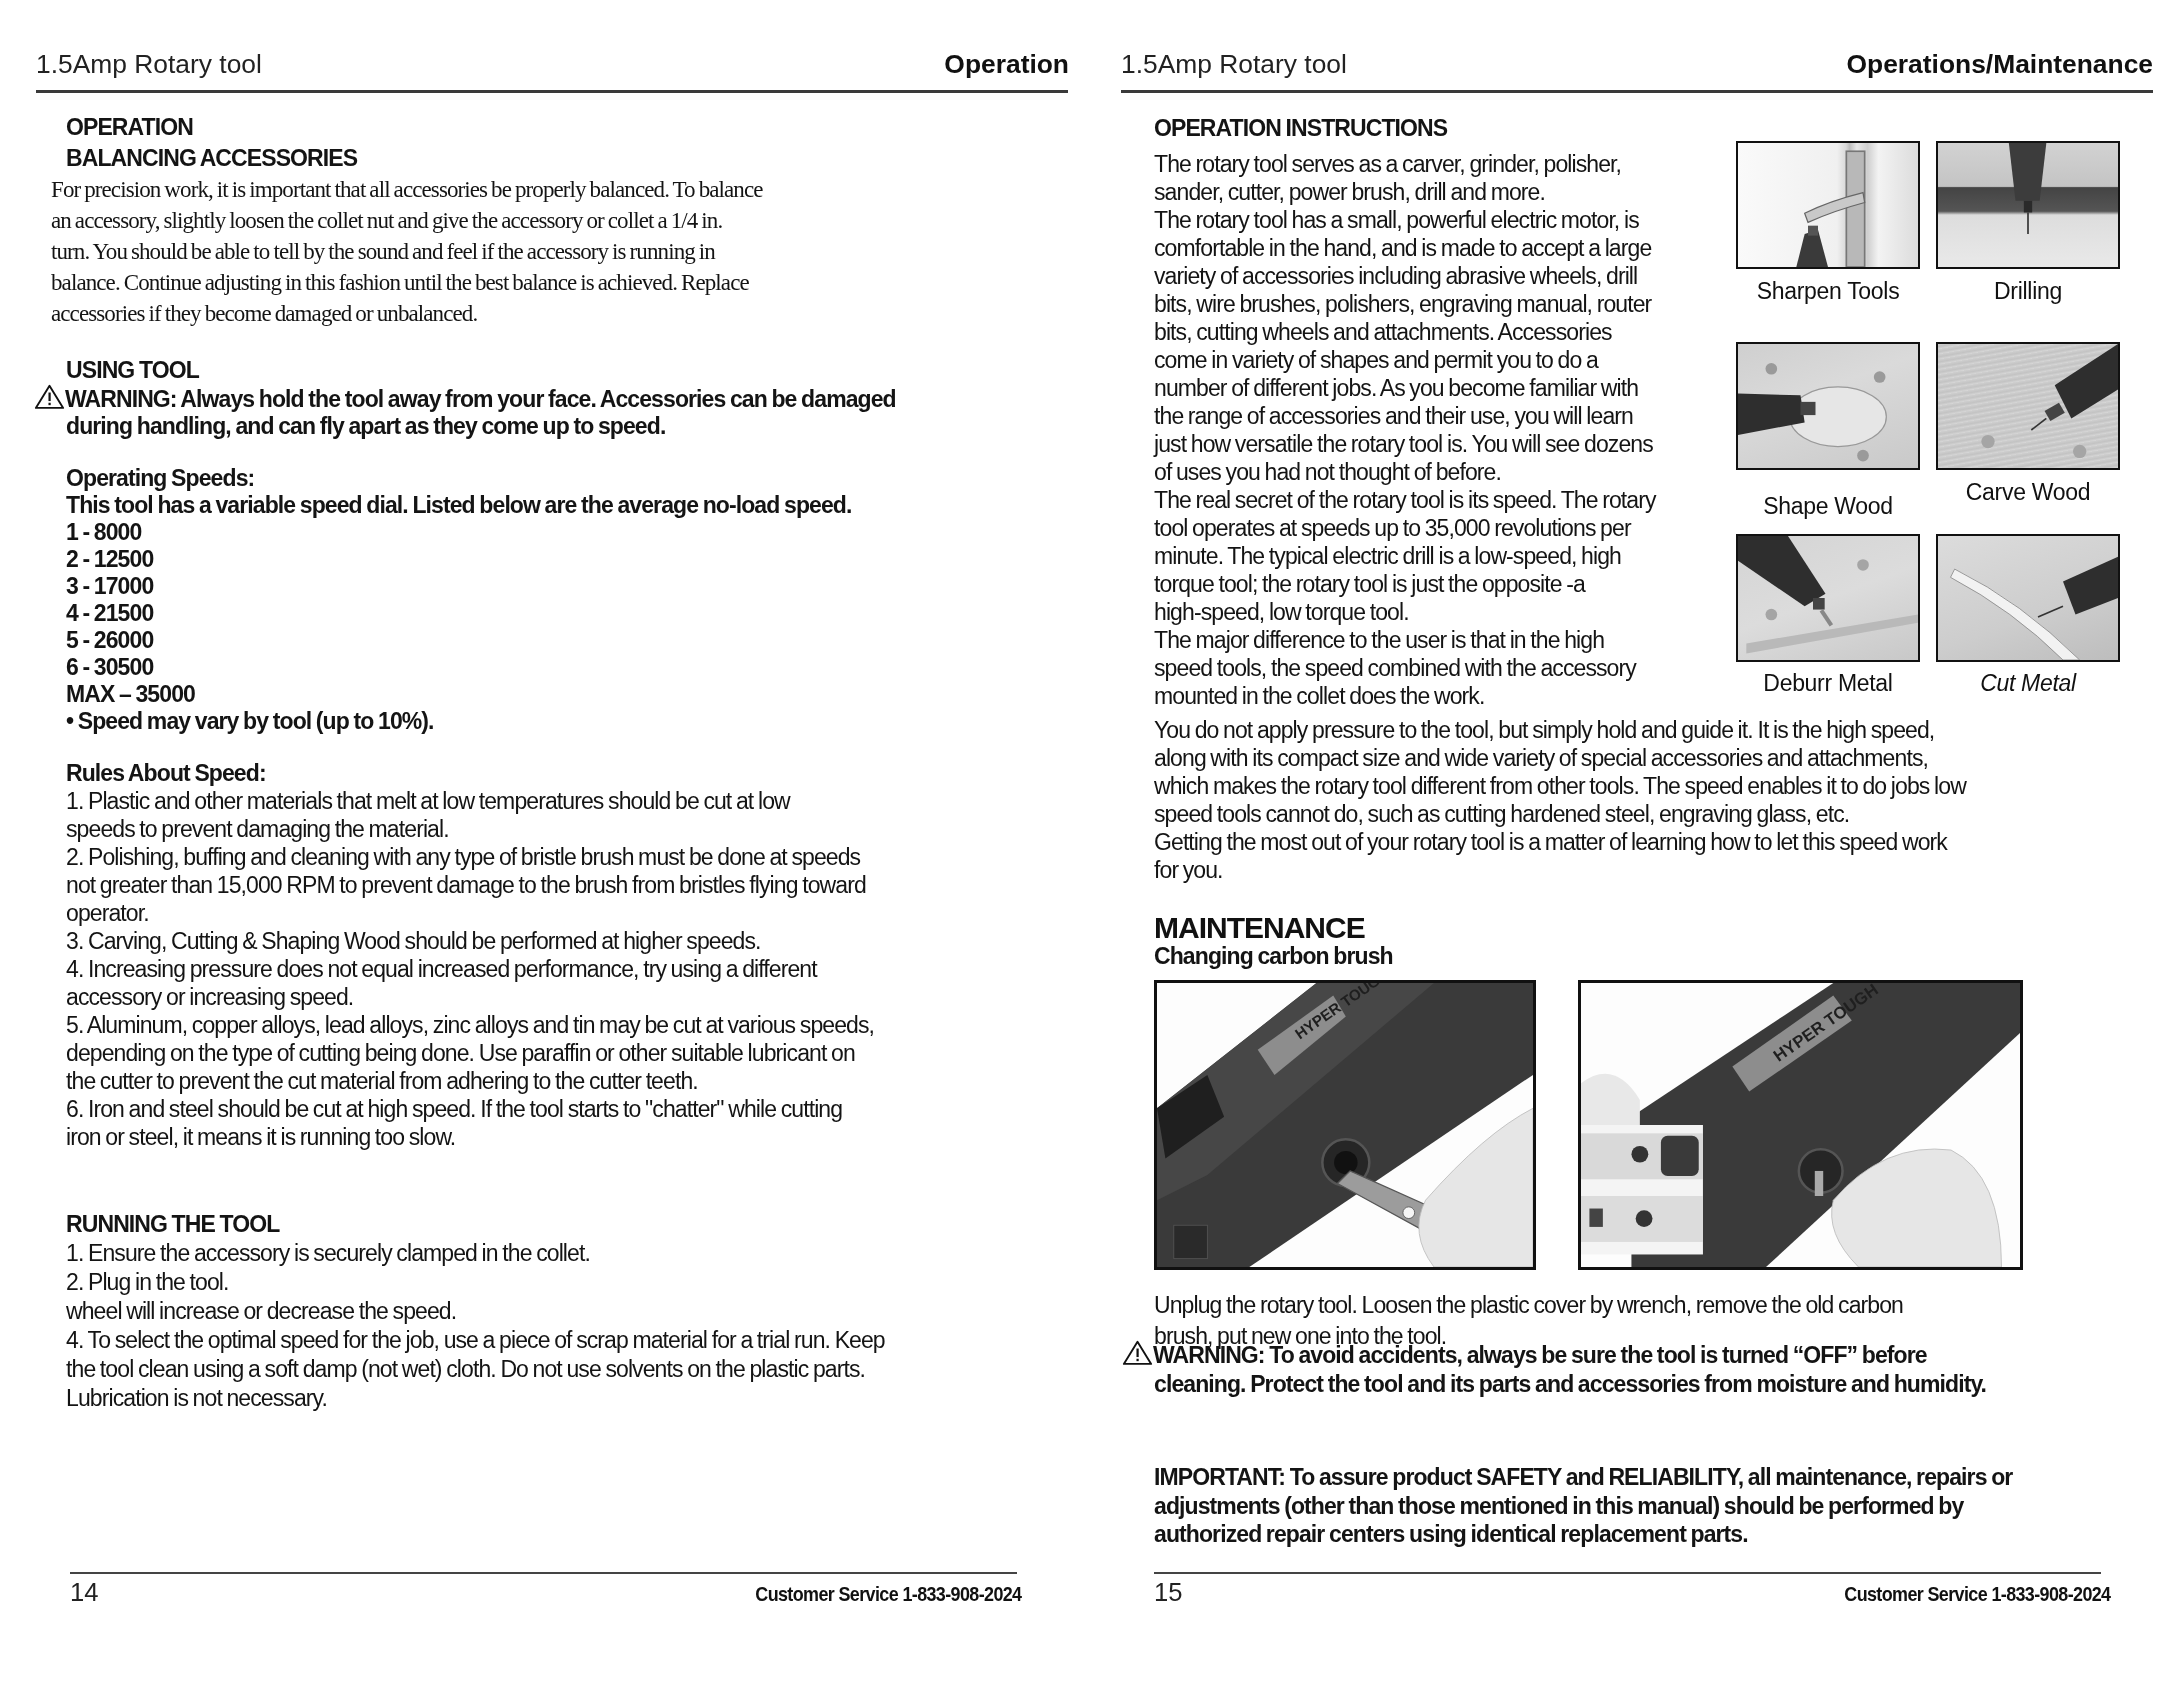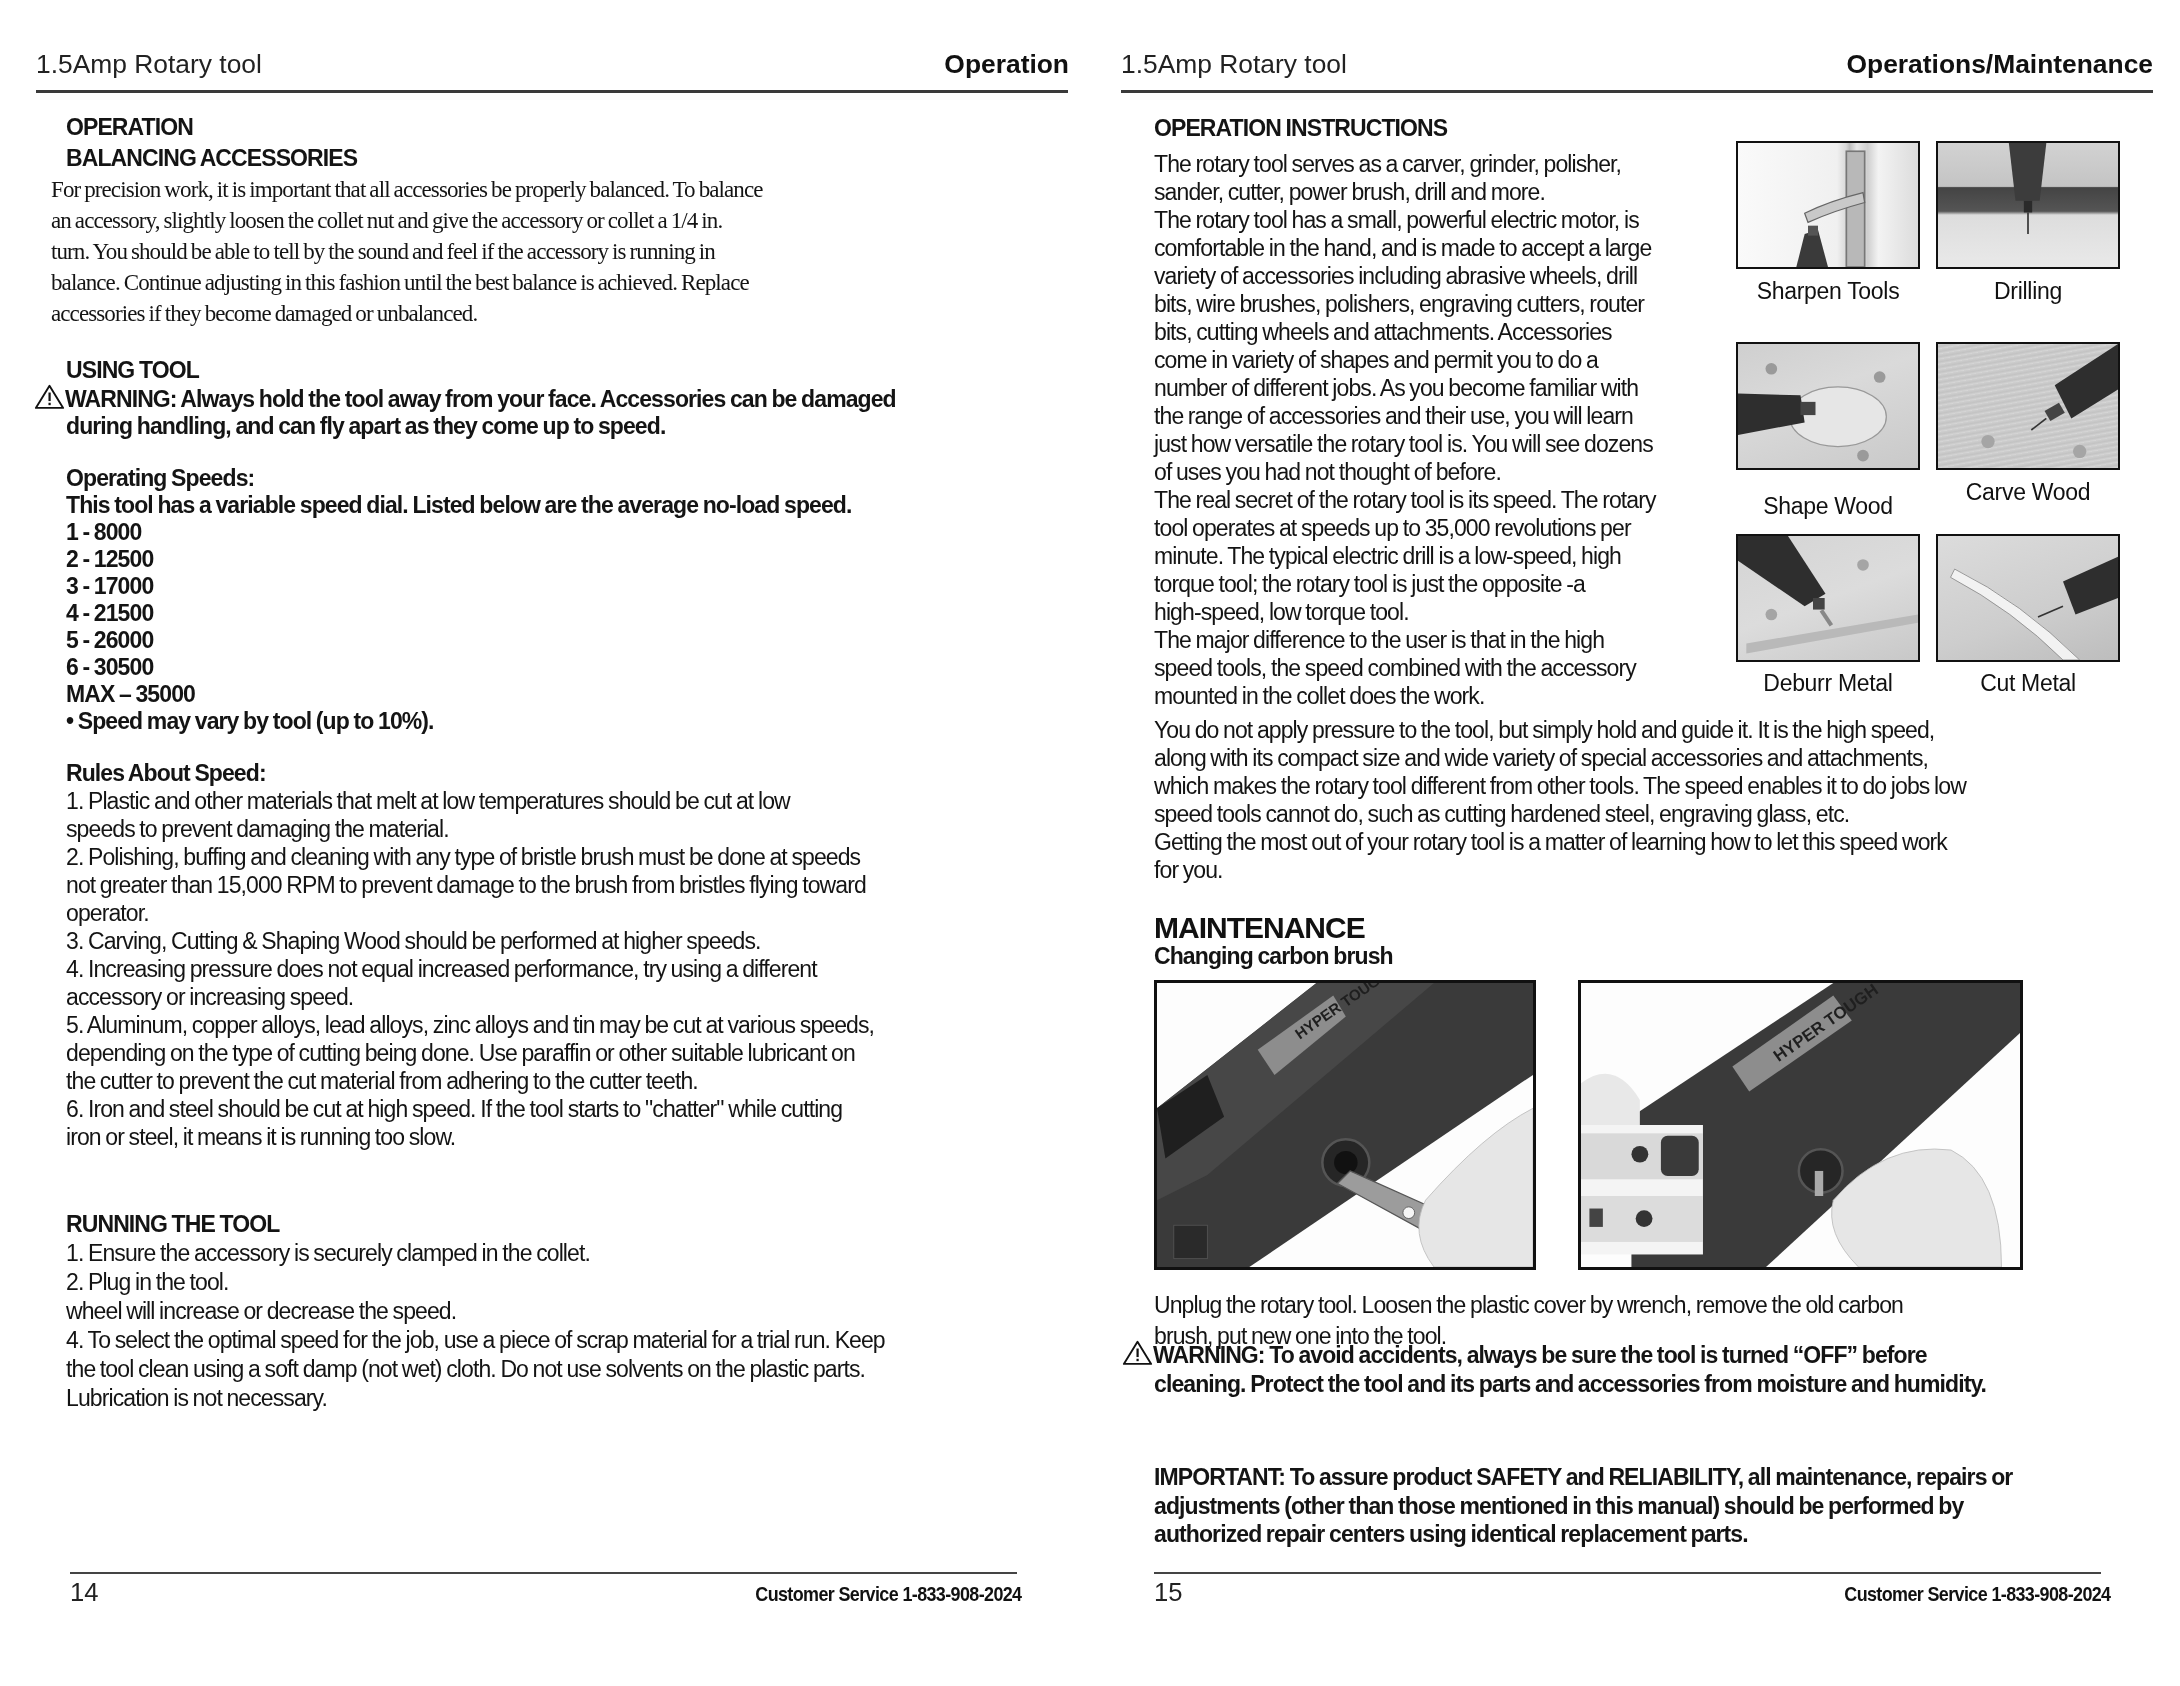--- a/index.html
+++ b/index.html
@@ -100,21 +100,21 @@
   <div class="abs hdr-right" style="right:28px; top:49px;">Operations/Maintenance</div>
   <div class="rule" style="left:1121px; top:90px; width:1032px;"></div>
 
   <div class="abs body b" style="left:1154px; top:113px; line-height:31px;">OPERATION INSTRUCTIONS</div>
   <div class="abs body" style="left:1154px; top:150px; line-height:28px;">
     <span class="line">The rotary tool serves as a carver, grinder, polisher,</span>
     <span class="line">sander, cutter, power brush, drill and more.</span>
     <span class="line">The rotary tool has a small, powerful electric motor, is</span>
     <span class="line">comfortable in the hand, and is made to accept a large</span>
     <span class="line">variety of accessories including abrasive wheels, drill</span>
-    <span class="line">bits, wire brushes, polishers, engraving cutters, router</span>
+    <span class="line">bits, wire brushes, polishers, engraving manual, router</span>
     <span class="line">bits, cutting wheels and attachments. Accessories</span>
     <span class="line">come in variety of shapes and permit you to do a</span>
     <span class="line">number of different jobs. As you become familiar with</span>
     <span class="line">the range of accessories and their use, you will learn</span>
     <span class="line">just how versatile the rotary tool is. You will see dozens</span>
     <span class="line">of uses you had not thought of before.</span>
     <span class="line">The real secret of the rotary tool is its speed. The rotary</span>
     <span class="line">tool operates at speeds up to 35,000 revolutions per</span>
     <span class="line">minute. The typical electric drill is a low-speed, high</span>
     <span class="line">torque tool; the rotary tool is just the opposite -a</span>
@@ -188,21 +188,21 @@
     </div>
     <div class="caption" style="left:1736px; top:670px; width:184px;">Deburr Metal</div>
 
     <div class="photo" style="left:1936px; top:534px; width:184px; height:128px; background:linear-gradient(160deg,#dcdcdc 0%,#cdcdcd 60%,#bdbdbd 100%);">
       <svg viewBox="0 0 216 150" preserveAspectRatio="none">
         <path d="M20 40 Q100 80 170 150 L150 150 Q90 90 15 50 Z" fill="#f2f2f2" stroke="#888" stroke-width="1"></path>
         <path d="M150 55 L216 25 L216 75 L165 95 Z" fill="#2e2e2e"></path>
         <line x1="150" y1="85" x2="120" y2="98" stroke="#333" stroke-width="2"></line>
       </svg>
     </div>
-    <div class="caption" style="left:1936px; top:670px; width:184px;">Cut Metal</div>
+    <div class="caption" style="left:1936px; top:670px; width:184px;font-style:italic;">Cut Metal</div>
   </div>
 
   <div class="abs h-big" style="left:1154px; top:911px; line-height:34px;">MAINTENANCE</div>
   <div class="abs body b" style="left:1154px; top:942px; line-height:29px;">Changing carbon brush</div>
 
   <div class="photo" style="left:1154px; top:980px; width:382px; height:290px; border-width:3.4px; background:#fdfdfd;">
     <svg viewBox="0 0 448 340" preserveAspectRatio="none">
       <path d="M0 150 L190 0 L448 0 L448 110 L110 340 L0 340 Z" fill="#3a3a3a"></path>
       <path d="M0 150 L190 0 L330 0 L60 230 L0 260 Z" fill="#474747"></path>
       <path d="M120 80 L210 15 L225 40 L140 110 Z" fill="#8d8d8d"></path>

